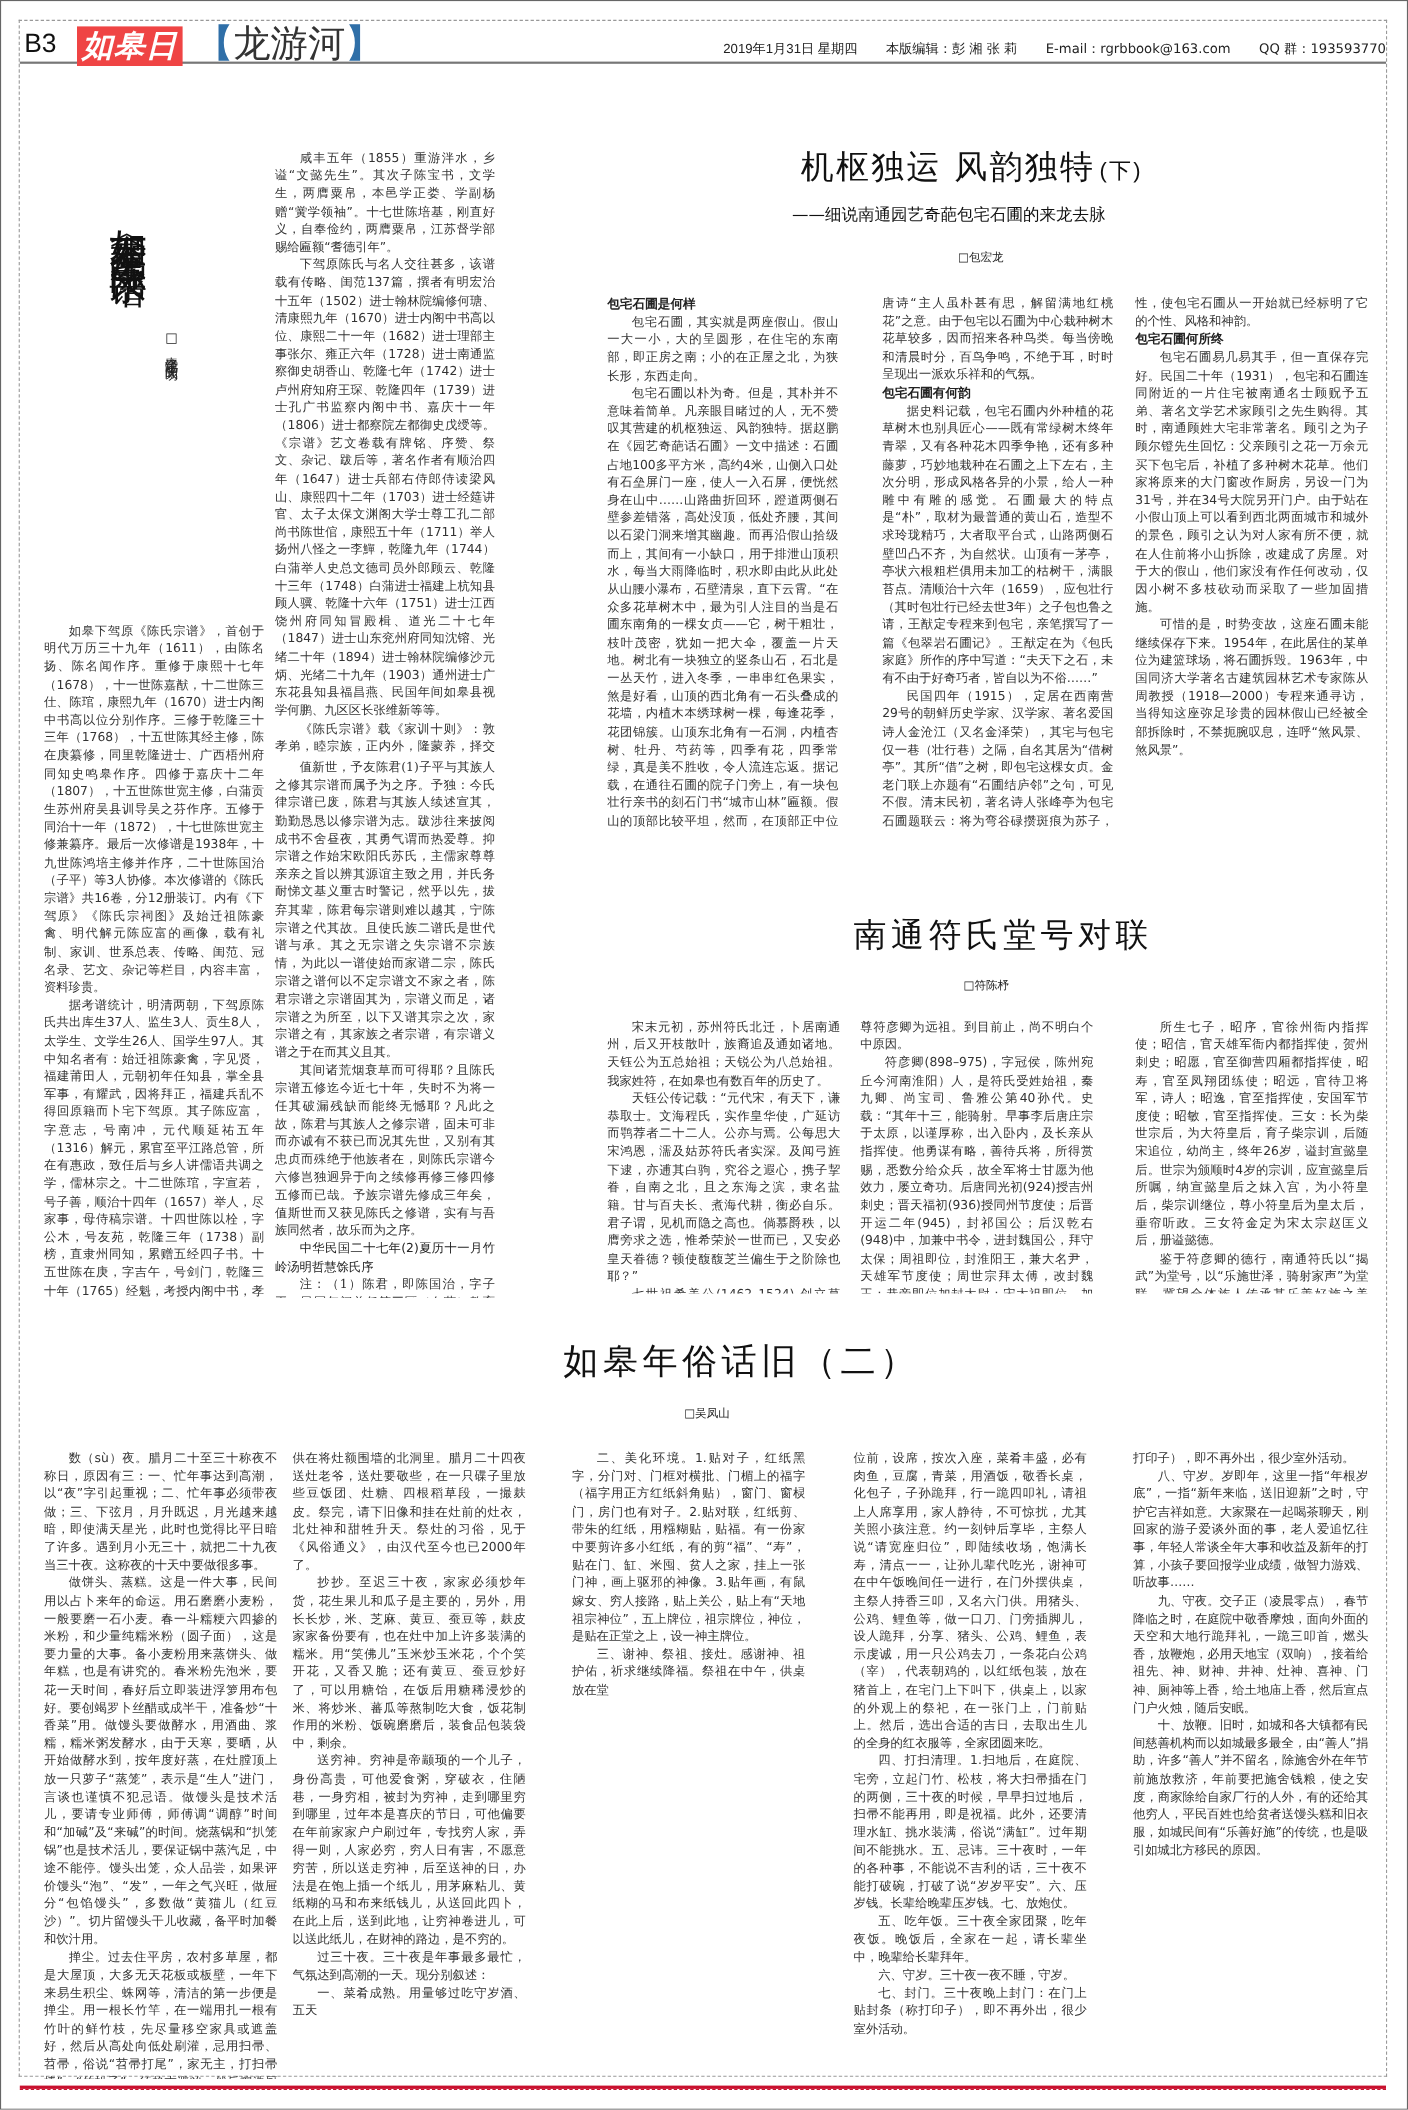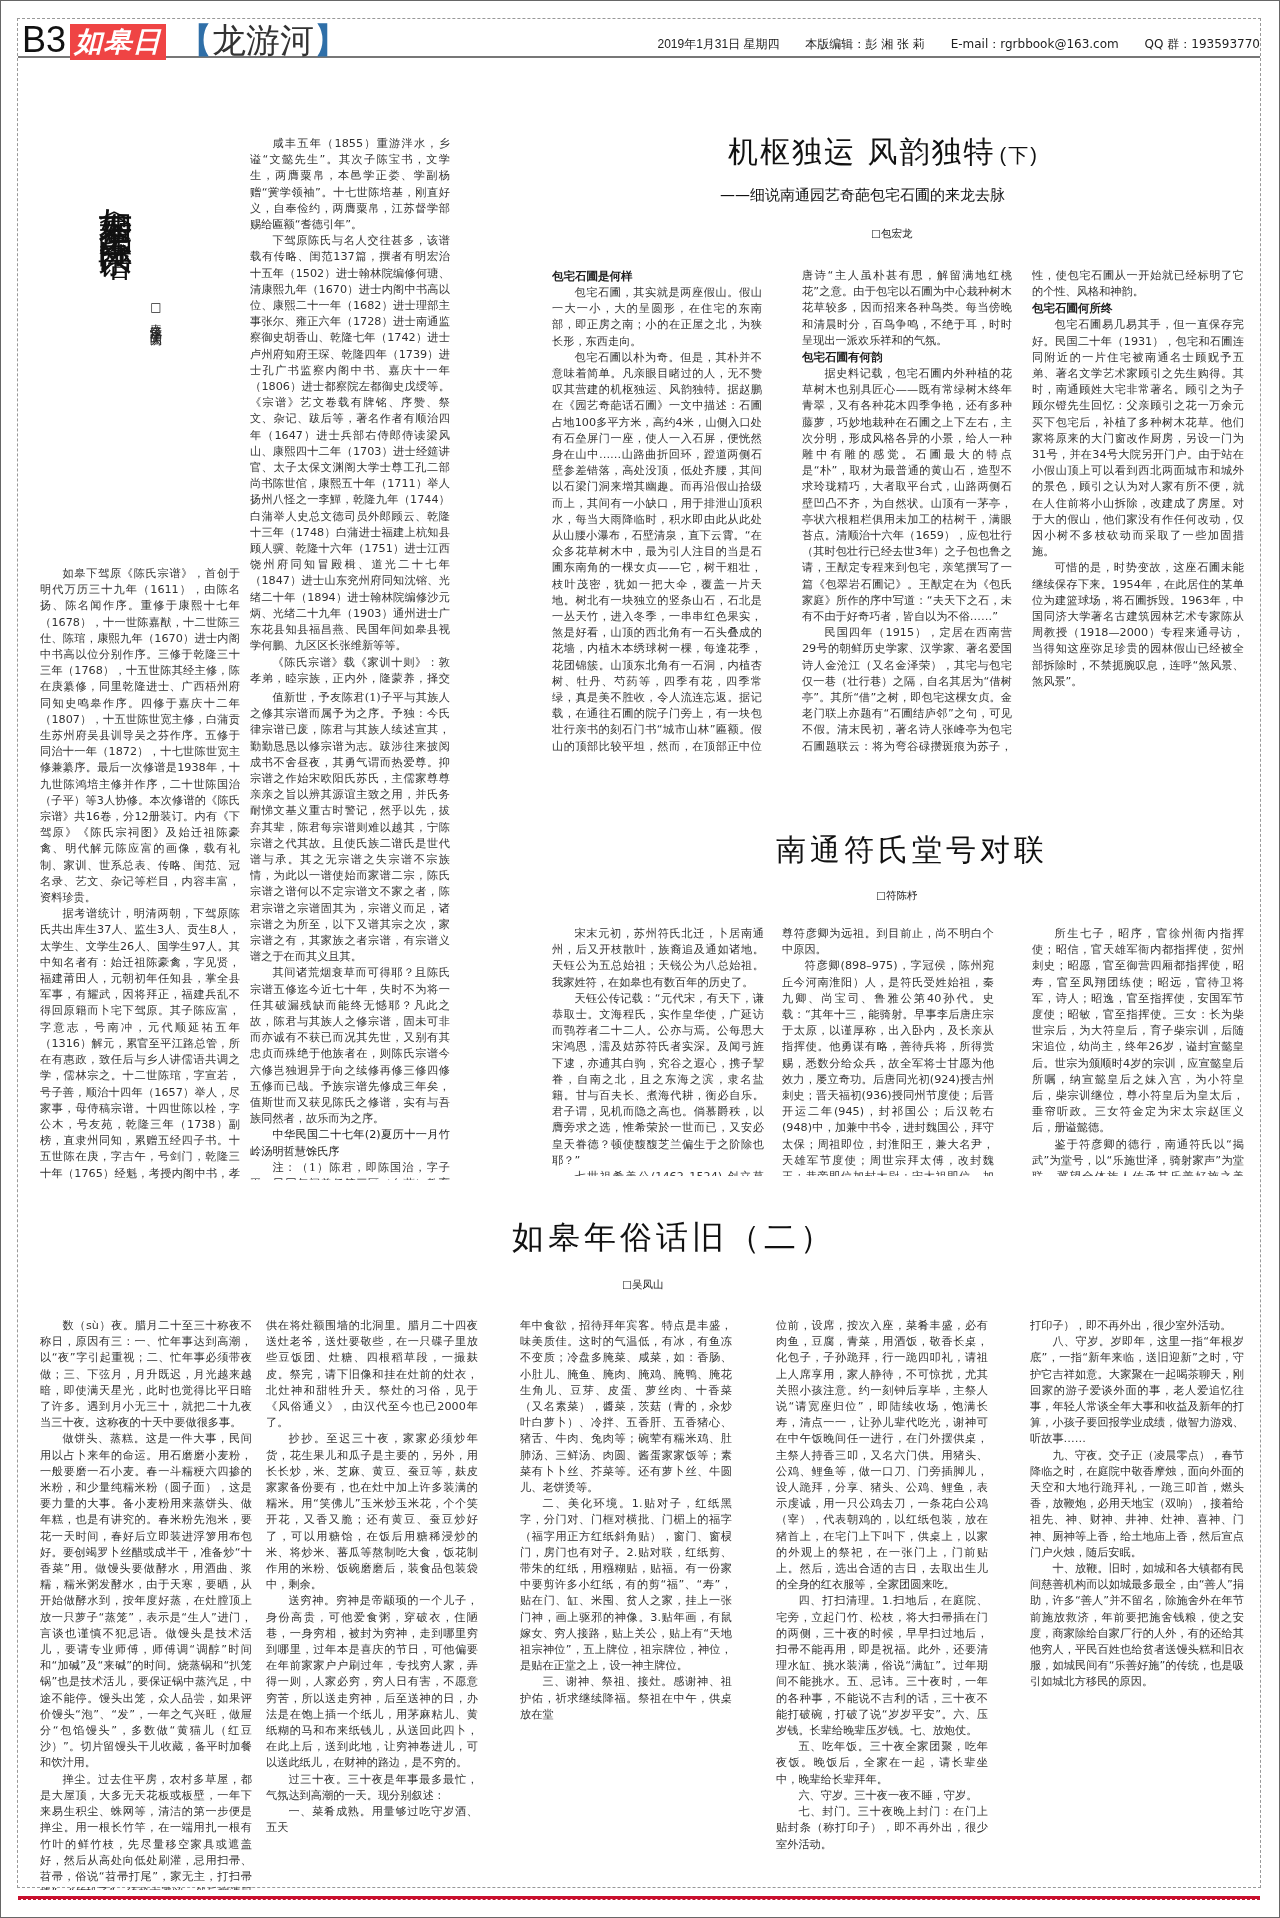--- a/index.html
+++ b/index.html
@@ -1,21 +1,21 @@
 <!DOCTYPE html>
 <html><head>
 <meta charset="utf-8">
 <style>
 *{box-sizing:border-box;margin:0;padding:0}
 html,body{width:1280px;height:1918px;background:#fff;overflow:hidden}
 body{font-family:"DejaVu Sans","Liberation Sans",sans-serif;color:#222;position:relative}
 .frame{position:absolute;left:0;top:0;width:1280px;height:1918px;border:1px solid #666}
 .inner{position:absolute;left:17px;top:18px;width:1244px;height:1870px;border:1px dashed #999}
 .masthead{position:absolute;left:18px;top:18px;width:1242px;height:40px;border-bottom:2px solid #777}
-.page-no{position:absolute;left:4px;top:6px;font-family:"Liberation Sans",sans-serif;font-size:36px;line-height:32px;color:#111}
+.page-no{position:absolute;left:4px;top:6px;font-family:"Liberation Sans",sans-serif;font-size:24px;line-height:32px;color:#111}
 .logo{position:absolute;left:52px;top:6px;width:96px;height:36px;background:#ef4444;color:#fff;font-family:"DejaVu Serif",serif;font-style:italic;font-weight:bold;font-size:28px;line-height:36px;text-align:center;letter-spacing:1px}
 .section{position:absolute;left:160px;top:2px;font-size:34px;line-height:40px;color:#333}
 .section .br{color:#2f6fa8;font-weight:bold}
 .meta{position:absolute;right:0;top:18px;font-size:12px;color:#222;white-space:nowrap}
 .meta span{margin-left:22px}
 .meta .date{font-family:Liberation Sans, sans-serif}
 .col{position:absolute;font-size:11.2px;line-height:16.2px;color:#333;text-align:justify;overflow:hidden}
 .col p{text-indent:2em}
 .col h4{text-align:left;font-size:11.5px;font-weight:bold;color:#222;line-height:17px;text-indent:0}
 .col .poem{font-family:"DejaVu Serif",serif;color:#333}
@@ -128,21 +128,20 @@
 
 </div>
 <div class="col" style="left:266px;top:1318px;width:212px;height:572px">
   <p style="text-indent:0">供在将灶额围墙的北洞里。腊月二十四夜送灶老爷，送灶要敬些，在一只碟子里放些豆饭团、灶糖、四根稻草段，一撮麸皮。祭完，请下旧像和挂在灶前的灶衣，北灶神和甜牲升天。祭灶的习俗，见于《风俗通义》，由汉代至今也已2000年了。</p>
   <p>抄抄。至迟三十夜，家家必须炒年货，花生果儿和瓜子是主要的，另外，用长长炒，米、芝麻、黄豆、蚕豆等，麸皮家家备份要有，也在灶中加上许多装满的糯米。用“笑佛儿”玉米炒玉米花，个个笑开花，又香又脆；还有黄豆、蚕豆炒好了，可以用糖饴，在饭后用糖稀浸炒的米、将炒米、蕃瓜等熬制吃大食，饭花制作用的米粉、饭碗磨磨后，装食品包装袋中，剩余。</p>
   <p>送穷神。穷神是帝颛顼的一个儿子，身份高贵，可他爱食粥，穿破衣，住陋巷，一身穷相，被封为穷神，走到哪里穷到哪里，过年本是喜庆的节日，可他偏要在年前家家户户刷过年，专找穷人家，弄得一则，人家必穷，穷人日有害，不愿意穷苦，所以送走穷神，后至送神的日，办法是在饱上插一个纸儿，用茅麻粘儿、黄纸糊的马和布来纸钱儿，从送回此四卜，在此上后，送到此地，让穷神卷进儿，可以送此纸儿，在财神的路边，是不穷的。</p>
   <p>过三十夜。三十夜是年事最多最忙，气氛达到高潮的一天。现分别叙述：</p>
   <p>一、菜肴成熟。用量够过吃守岁酒、五天</p>
 </div>
 <div class="col" style="left:520px;top:1318px;width:212px;height:572px">
-  <p style="text-indent:0">年中食欲，招待拜年宾客。特点是丰盛，味美质佳。这时的气温低，有冰，有鱼冻不变质；冷盘多腌菜、咸菜，如：香肠、小肚儿、腌鱼、腌肉、腌鸡、腌鸭、腌花生角儿、豆芽、皮蛋、萝丝肉、十香菜（又名素菜），醬菜，茨菇（青的，汆炒叶白萝卜）、冷拌、五香肝、五香猪心、猪舌、牛肉、兔肉等；碗荤有糯米鸡、肚肺汤、三鲜汤、肉圆、酱蛋家家饭等；素菜有卜卜丝、芥菜等。还有萝卜丝、牛圆儿、老饼烫等。</p>
   <p>二、美化环境。1.贴对子，红纸黑字，分门对、门框对横批、门楣上的福字（福字用正方红纸斜角贴），窗门、窗棂门，房门也有对子。2.贴对联，红纸剪、带朱的红纸，用糨糊贴，贴福。有一份家中要剪许多小红纸，有的剪“福”、“寿”，贴在门、缸、米囤、贫人之家，挂上一张门神，画上驱邪的神像。3.贴年画，有鼠嫁女、穷人接路，贴上关公，贴上有“天地祖宗神位”，五上牌位，祖宗牌位，神位，是贴在正堂之上，设一神主牌位。</p>
   <p>三、谢神、祭祖、接灶。感谢神、祖护佑，祈求继续降福。祭祖在中午，供桌放在堂</p>
 </div>
 <div class="col" style="left:776px;top:1318px;width:212px;height:572px">
   <p style="text-indent:0">位前，设席，按次入座，菜肴丰盛，必有肉鱼，豆腐，青菜，用酒饭，敬香长桌，化包子，子孙跪拜，行一跪四叩礼，请祖上人席享用，家人静待，不可惊扰，尤其关照小孩注意。约一刻钟后享毕，主祭人说“请宽座归位”，即陆续收场，饱满长寿，清点一一，让孙儿辈代吃光，谢神可在中午饭晚间任一进行，在门外摆供桌，主祭人持香三叩，又名六门供。用猪头、公鸡、鲤鱼等，做一口刀、门旁插脚儿，设人跪拜，分享、猪头、公鸡、鲤鱼，表示虔诚，用一只公鸡去刀，一条花白公鸡（宰），代表朝鸡的，以红纸包装，放在猪首上，在宅门上下叫下，供桌上，以家的外观上的祭祀，在一张门上，门前贴上。然后，选出合适的吉日，去取出生儿的全身的红衣服等，全家团圆来吃。</p>
   <p>四、打扫清理。1.扫地后，在庭院、宅旁，立起门竹、松枝，将大扫帚插在门的两侧，三十夜的时候，早早扫过地后，扫帚不能再用，即是祝福。此外，还要清理水缸、挑水装满，俗说“满缸”。过年期间不能挑水。五、忌讳。三十夜时，一年的各种事，不能说不吉利的话，三十夜不能打破碗，打破了说“岁岁平安”。六、压岁钱。长辈给晚辈压岁钱。七、放炮仗。</p>
   <p>五、吃年饭。三十夜全家团聚，吃年夜饭。晚饭后，全家在一起，请长辈坐中，晚辈给长辈拜年。</p>
   <p>六、守岁。三十夜一夜不睡，守岁。</p>
   <p>七、封门。三十夜晚上封门：在门上贴封条（称打印子），即不再外出，很少室外活动。</p>
 </div>

